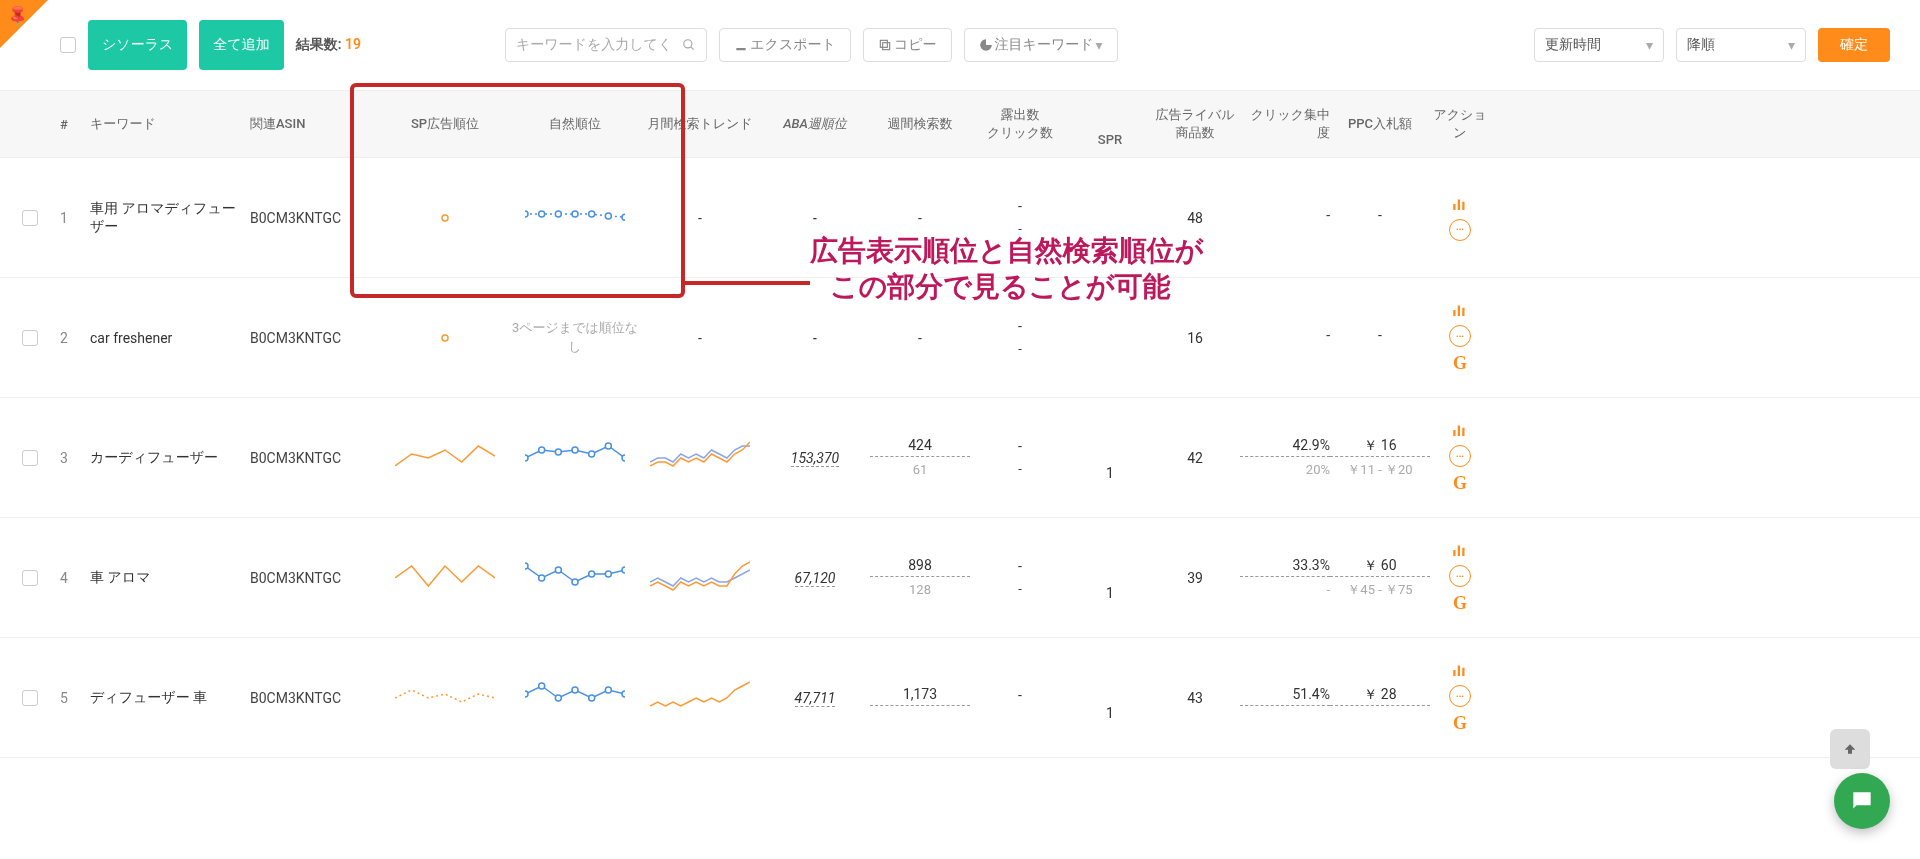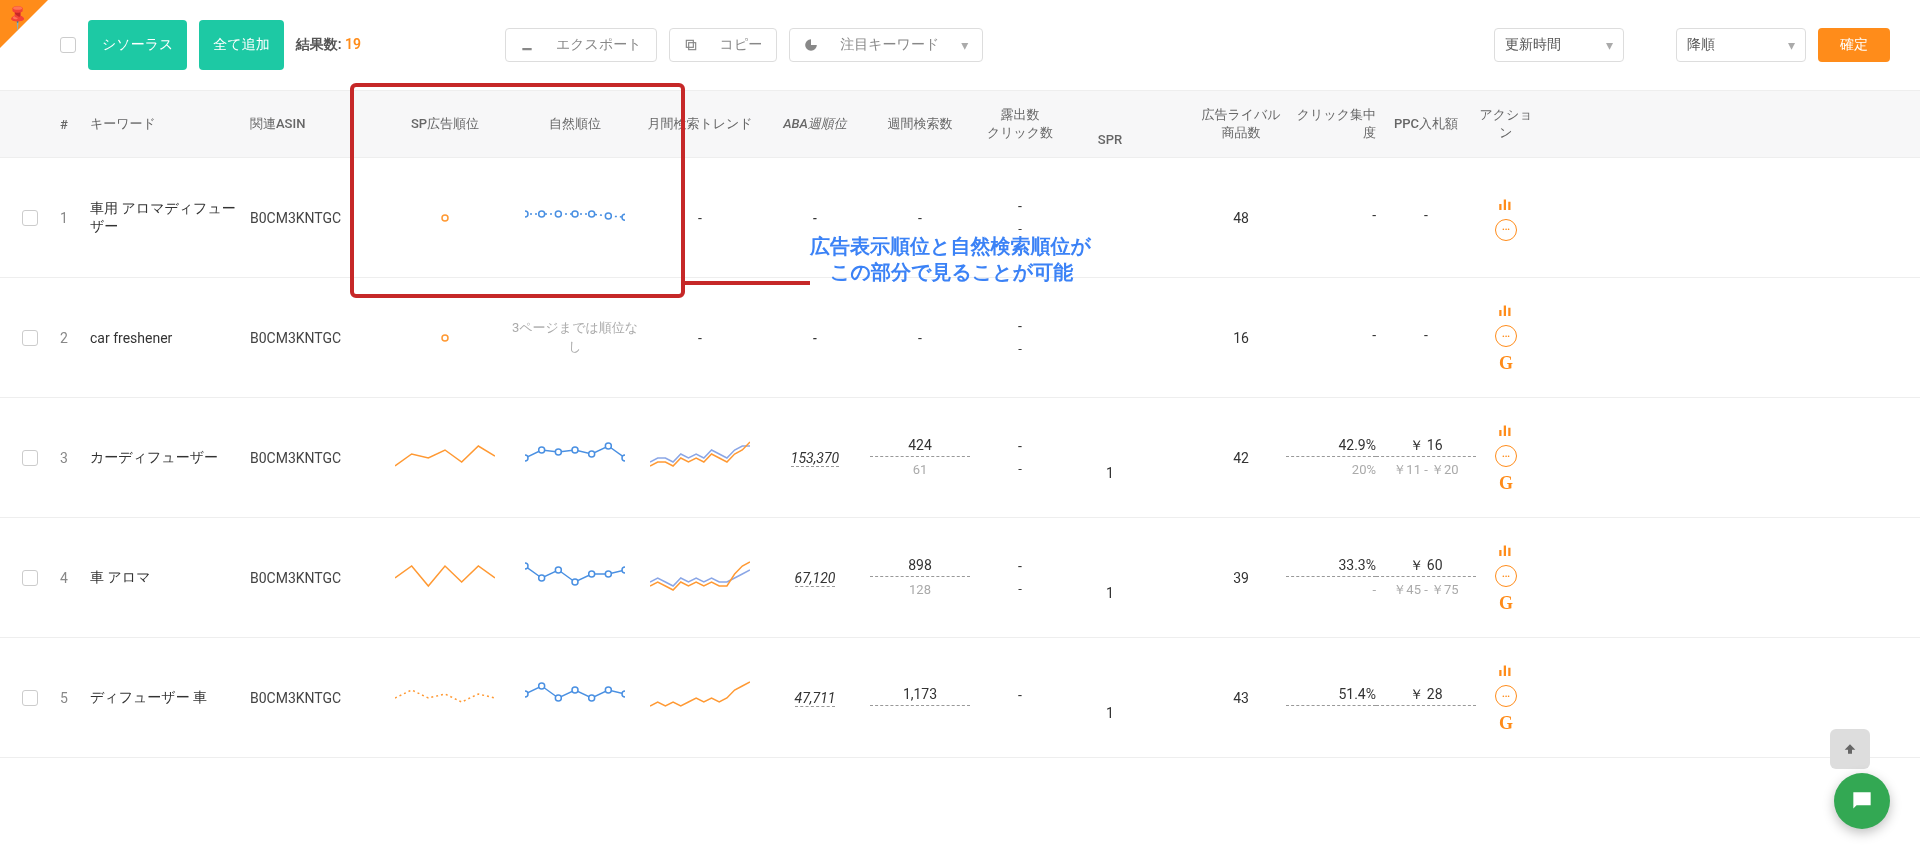--- a/index.html
+++ b/index.html
@@ -19,76 +19,83 @@
   .toolbar {
     display: flex;
     align-items: center;
     padding: 20px 30px 20px 60px;
     gap: 12px;
     position: relative;
   }
   .checkbox { width:16px; height:16px; border:1px solid #ccc; border-radius:3px; display:inline-block; flex-shrink:0; }
   .btn-teal { background:#1dc9a4; color:#fff; border:none; padding:16px 14px; border-radius:4px; font-size:14px; cursor:pointer; }
   .btn-orange { background:#ff8c1a; color:#fff; border:none; padding:8px 22px; border-radius:4px; font-size:14px; cursor:pointer; }
-  .btn-outline { background:#fff; color:#888; border:1px solid #ddd; padding:7px 14px; border-radius:4px; font-size:14px; display:flex; align-items:center; gap:22px; cursor:pointer; }
+  .btn-outline { background:#fff; color:#888; border:1px solid #ddd; padding:7px 14px; border-radius:4px; font-size:14px; display:flex; align-items:center; gap:2px; cursor:pointer; }
   .results { color:#555; }
   .results span { color:#ff8c1a; font-weight:600; }
   .search-box { border:1px solid #ddd; padding:7px 10px; border-radius:4px; min-width:200px; display:flex; align-items:center; color:#aaa; gap:10px;}
-  .select-box { border:1px solid #ddd; padding:7px 10px; border-radius:4px; min-width:130px; display:flex; align-items:center; justify-content:space-between; color:#555; cursor:pointer;margin-left:40px;}
+  .select-box { border:1px solid #ddd; padding:7px 10px; border-radius:4px; min-width:130px; display:flex; align-items:center; justify-content:space-between; color:#555; cursor:pointer;}
   .spacer { flex:1; }
   .header-row { display:flex; background:#f7f7f8; border-top:1px solid #eee; border-bottom:1px solid #eee; padding:10px 0; align-items:center; }
   .col-check { width:60px; display:flex; justify-content:center; }
   .col-num   { width:30px; text-align:left; color:#666; }
   .col-kw    { width:160px; }
   .col-asin  { width:130px; }
   .col-sp    { width:130px; text-align:center; }
   .col-nat   { width:130px; text-align:center; }
   .col-trend { width:120px; text-align:center; }
   .col-aba   { width:110px; text-align:center;font-style:italic; }
   .col-week  { width:100px; text-align:center; }
   .col-exp   { width:100px; text-align:center; }
   .col-spr   { width:80px;  text-align:center;margin-top:31px; }
-  .col-rival { width:90px;  text-align:center;margin-left:46px; }
+  .col-rival { width:90px;  text-align:center; }
   .col-click { width:90px;  text-align:right; }
   .col-ppc   { width:100px; text-align:center; }
   .col-act   { width:60px;  text-align:center; }
   .header-row > div { font-size:13px; color:#666; font-weight:500; }
   .row { display:flex; align-items:center; padding:22px 0; border-bottom:1px solid #eee; position:relative; min-height:120px; }
   .kw-text { font-size:14px; color:#333; }
   .asin-text { font-size:14px; color:#444; }
   .num-dash { color:#333; }
   .dual { line-height:1.4; }
   .dual .main { color:#333; font-size:14px; }
   .dual .main.underline { border-bottom:1px dashed #999; padding-bottom:1px; }
   .dual .sub { color:#aaa; font-size:13px; margin-top:4px;}
   .action-col { display:flex; flex-direction:column; align-items:center; gap:6px; }
   .action-bar-icon svg { width:18px; height:18px; }
   .action-circle { width:22px; height:22px; border:1.5px solid #ff8c1a; border-radius:50%; display:flex; align-items:center; justify-content:center; color:#ff8c1a; font-size:8px; }
   .action-g { color:#ff8c1a; font-size:18px; font-weight:700; font-family: Georgia, serif; }
   svg { display:block; }
   .red-box { position:absolute; border:4px solid #c62828; border-radius:6px; pointer-events:none; z-index:10; }
-  .annotation-text { position:absolute; color:#3b82f6; font-weight:800; font-size:20px; line-height:1.3; z-index:10; pointer-events:none;}
+  .annotation-text { position:absolute; color:#be185d; font-weight:800; font-size:28px; line-height:1.3; z-index:10; pointer-events:none;}
   .chat-bubble { position:fixed; right:30px; bottom:30px; width:56px; height:56px; background:#33a853; border-radius:50%; display:flex; align-items:center; justify-content:center; box-shadow:0 4px 12px rgba(0,0,0,0.25);}
   .scroll-top { position:fixed; right:50px; bottom:90px; width:40px; height:40px; background:#ddd; border-radius:6px; display:flex; align-items:center; justify-content:center; color:#555;}
 </style>
 </head>
 <body>
 
 <div class="top-corner"></div>
 <div class="top-corner-pin">📌</div>
 
 <div class="toolbar">
   <span class="checkbox"></span>
   <button class="btn-teal">シソーラス</button>
   <button class="btn-teal">全て追加</button>
   <div class="results">
     <span style="color:#555;">結果数:</span>
     <span>19</span>
   </div>
   <div style="width:120px;"></div>
+  <div class="search-box">
+    <span>キーワードを入力してく</span>
+    <svg width="14" height="14" viewBox="0 0 24 24" fill="none" stroke="#aaa" stroke-width="2">
+        <circle cx="10" cy="10" r="7"></circle>
+        <line x1="20" y1="20" x2="15" y2="15"></line>
+      </svg>
+  </div>
   <div class="btn-outline">
     <svg width="14" height="14" viewBox="0 0 24 24" fill="#888">
         <path d="M12 3v10m0 0l-4-4m4 4l4-4M4 17h16v4H4z"></path>
       </svg>
     <span>エクスポート</span>
   </div>
   <div class="btn-outline">
     <svg width="14" height="14" viewBox="0 0 24 24" fill="none" stroke="#888" stroke-width="2">
         <rect x="8" y="8" width="12" height="12"></rect>
         <rect x="4" y="4" width="12" height="12"></rect>

